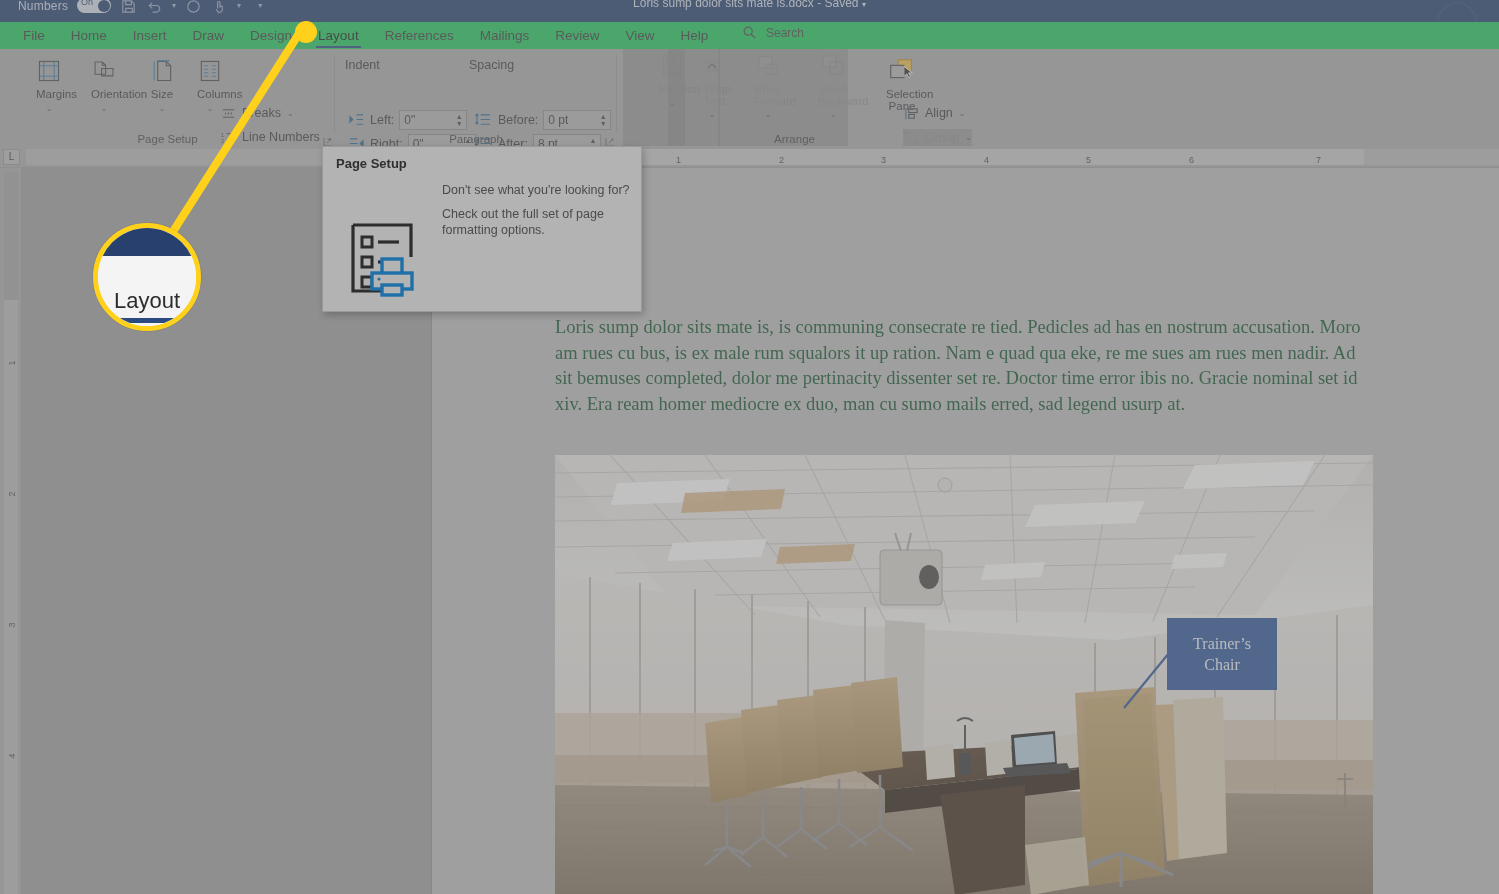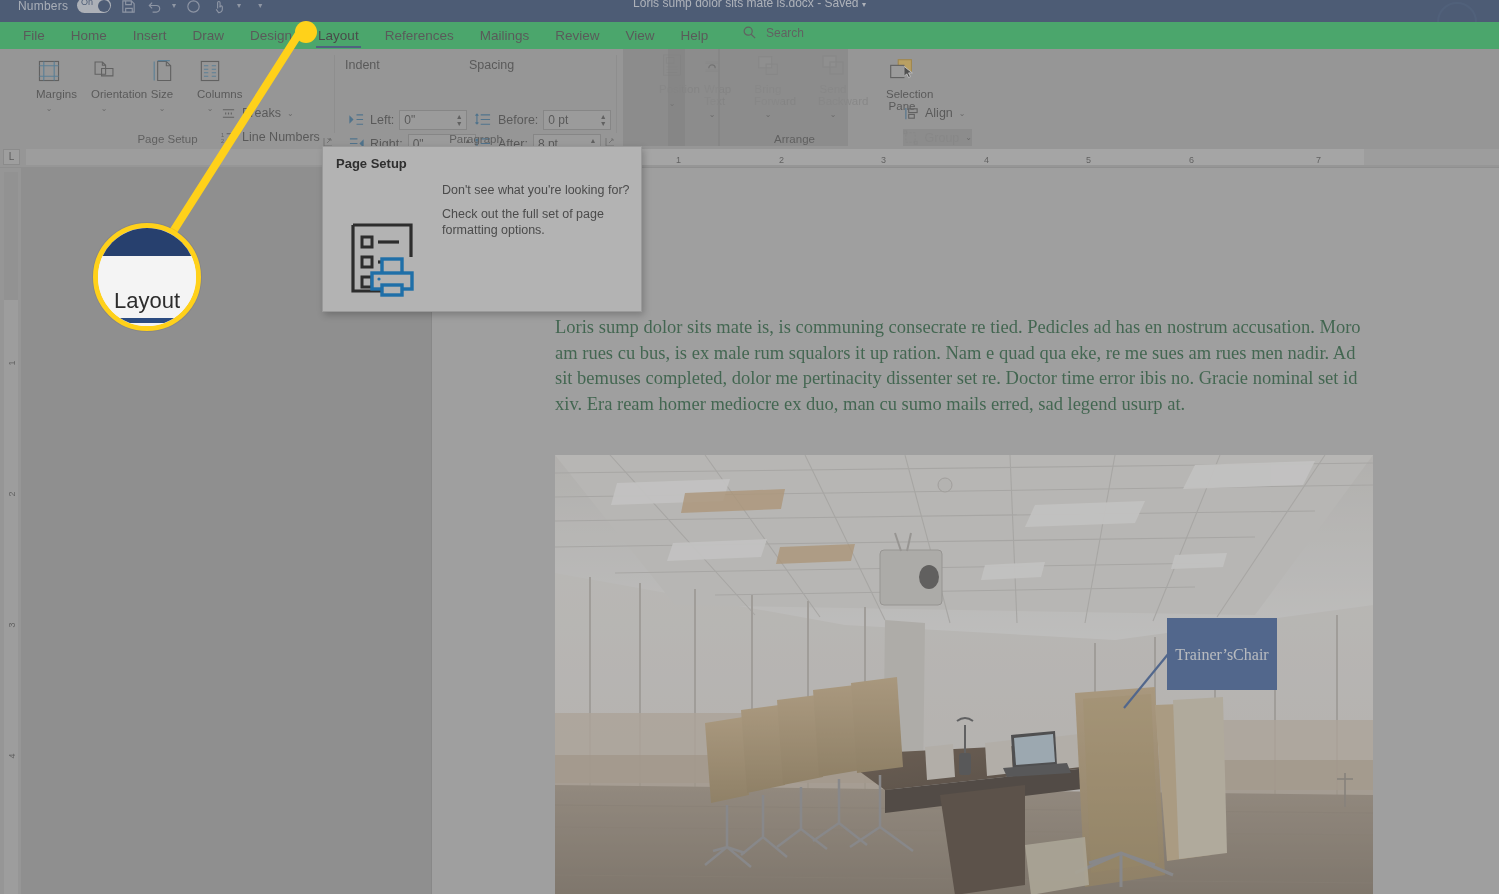--- a/index.html
+++ b/index.html
@@ -148,21 +148,21 @@
   }
   .photo {
     position: absolute; left: 123px; top: 287px; width: 818px; height: 445px;
     overflow: hidden; background: #8a8279;
   }
   .photo-inner { position: absolute; inset: 0; }
   .callout {
     position: absolute; left: 612px; top: 163px; width: 110px; height: 72px;
     background: #2f5597; color: #e3e8f0;
     font-family: "Liberation Serif", serif; font-size: 16px; line-height: 21px;
-    display: flex; flex-direction: row; align-items: center; justify-content: center;
+    display: flex; flex-direction: column; align-items: center; justify-content: center;
   }
   .leader { position: absolute; left: 565px; top: 185px; width: 60px; height: 72px; }
 
   
   .dim {
     position: absolute; inset: 0; background: rgba(128,128,128,0.44);
     pointer-events: none;
   }
 
   

